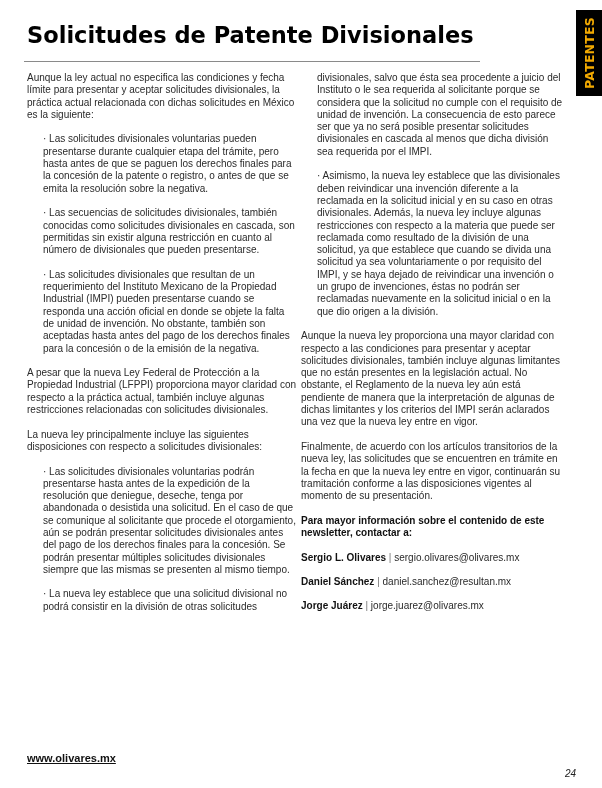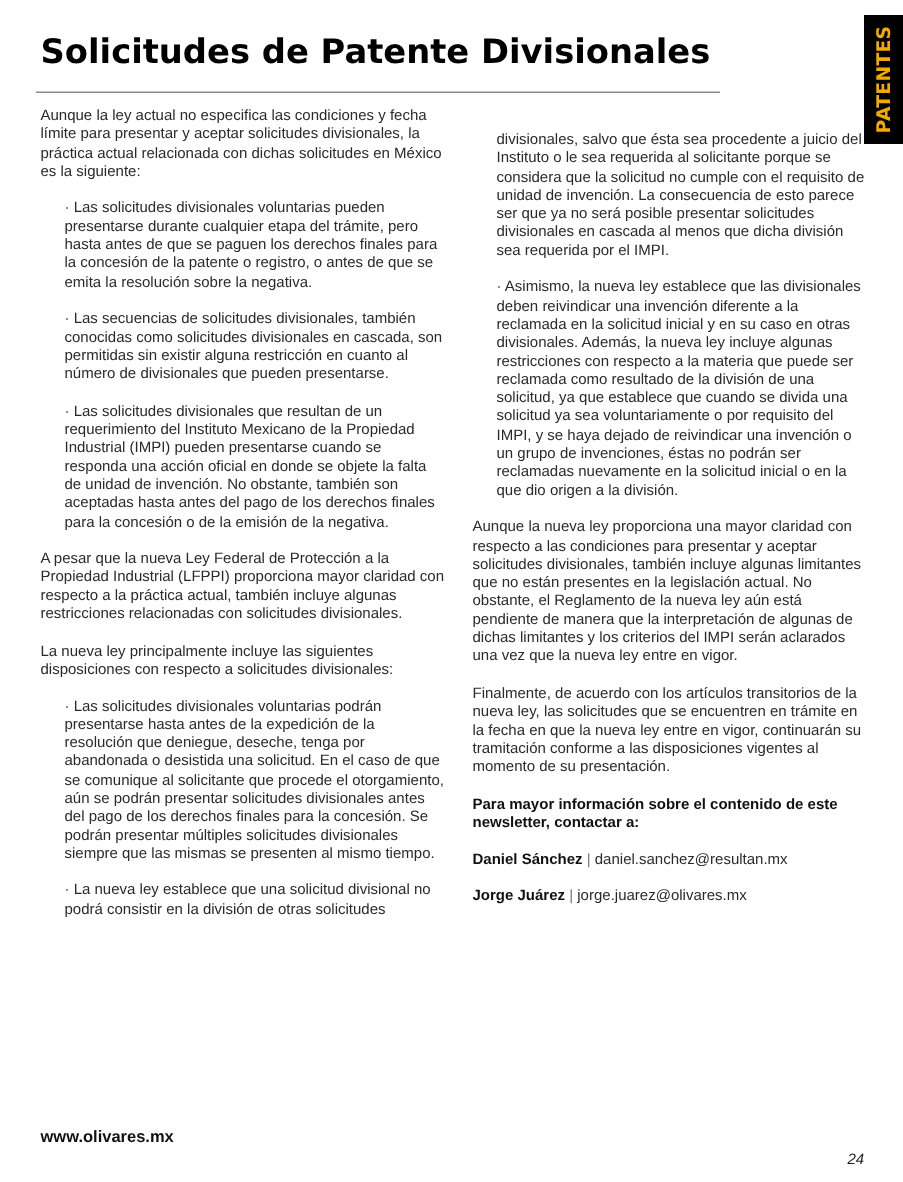--- a/index.html
+++ b/index.html
@@ -8,28 +8,28 @@
   .title { position:absolute; left:27px; top:22px; margin:0;
            font-family:"DejaVu Sans", sans-serif; font-weight:bold;
            font-size:22.5px; color:#000000; letter-spacing:0; white-space:nowrap; }
   .rule { position:absolute; left:24px; top:61px; width:456px; height:1px; background:#8a8a8a; }
   .side-tab { position:absolute; left:576px; top:10px; width:26px; height:86px; background:#000; }
   .side-tab span { position:absolute; left:13px; top:43px; transform:translate(-50%,-50%) rotate(-90deg);
            color:#f2a900; font-family:"DejaVu Sans", sans-serif; font-weight:bold; font-size:12.5px;
            white-space:nowrap; letter-spacing:0.2px; }
   .col { position:absolute; font-size:10px; line-height:12.3px; color:#2a2a2a; }
   .col-left { left:27px; top:72px; width:270px; }
-  .col-right { left:315px; top:72px; width:265px;margin-top:16px; }
+  .col-right { left:301px; top:72px; width:265px; }
   .col p { margin:0 0 12.3px 0; }
   .col .bullet { margin-left:16px; }
   .contact-head { font-weight:bold; color:#111; }
   .contact { margin:0 0 12px 0; }
   .contact b { font-weight:bold; color:#111; }
   .contact .sep { color:#777; }
-  .footer-url { position:absolute; left:27px; top:752px; font-weight:bold; font-size:11px; color:#111; }
+  .footer-url { position:absolute; left:27px; top:752px; font-weight:bold; font-size:11px; color:#111;text-decoration:underline; }
   .page-num { position:absolute; left:565px; top:768px; font-style:italic; font-size:10px; color:#222; }
 </style>
 </head>
 <body>
 
 <h1 class="title">Solicitudes de Patente Divisionales</h1>
 <div class="rule"></div>
 <div class="side-tab">
   <span>PATENTES</span>
 </div>
@@ -45,20 +45,23 @@
   <p class="bullet">· La nueva ley establece que una solicitud divisional no podrá consistir en la división de otras solicitudes</p>
 </div>
 
 <div class="col col-right">
   <p class="bullet">divisionales, salvo que ésta sea procedente a juicio del Instituto o le sea requerida al solicitante porque se considera que la solicitud no cumple con el requisito de unidad de invención. La consecuencia de esto parece ser que ya no será posible presentar solicitudes divisionales en cascada al menos que dicha división sea requerida por el IMPI.</p>
   <p class="bullet">· Asimismo, la nueva ley establece que las divisionales deben reivindicar una invención diferente a la reclamada en la solicitud inicial y en su caso en otras divisionales. Además, la nueva ley incluye algunas restricciones con respecto a la materia que puede ser reclamada como resultado de la división de una solicitud, ya que establece que cuando se divida una solicitud ya sea voluntariamente o por requisito del IMPI, y se haya dejado de reivindicar una invención o un grupo de invenciones, éstas no podrán ser reclamadas nuevamente en la solicitud inicial o en la que dio origen a la división.</p>
   <p>Aunque la nueva ley proporciona una mayor claridad con respecto a las condiciones para presentar y aceptar solicitudes divisionales, también incluye algunas limitantes que no están presentes en la legislación actual. No obstante, el Reglamento de la nueva ley aún está pendiente de manera que la interpretación de algunas de dichas limitantes y los criterios del IMPI serán aclarados una vez que la nueva ley entre en vigor.</p>
   <p>Finalmente, de acuerdo con los artículos transitorios de la nueva ley, las solicitudes que se encuentren en trámite en la fecha en que la nueva ley entre en vigor, continuarán su tramitación conforme a las disposiciones vigentes al momento de su presentación.</p>
   <p class="contact-head">Para mayor información sobre el contenido de este newsletter, contactar a:</p>
   <div class="contact">
+    <b>Sergio L. Olivares</b><span class="sep"> | </span><span>sergio.olivares@olivares.mx</span>
+  </div>
+  <div class="contact">
     <b>Daniel Sánchez</b><span class="sep"> | </span><span>daniel.sanchez@resultan.mx</span>
   </div>
   <div class="contact">
     <b>Jorge Juárez</b><span class="sep"> | </span><span>jorge.juarez@olivares.mx</span>
   </div>
 </div>
 
 <div class="footer-url">www.olivares.mx</div>
 <div class="page-num">24</div>
 

